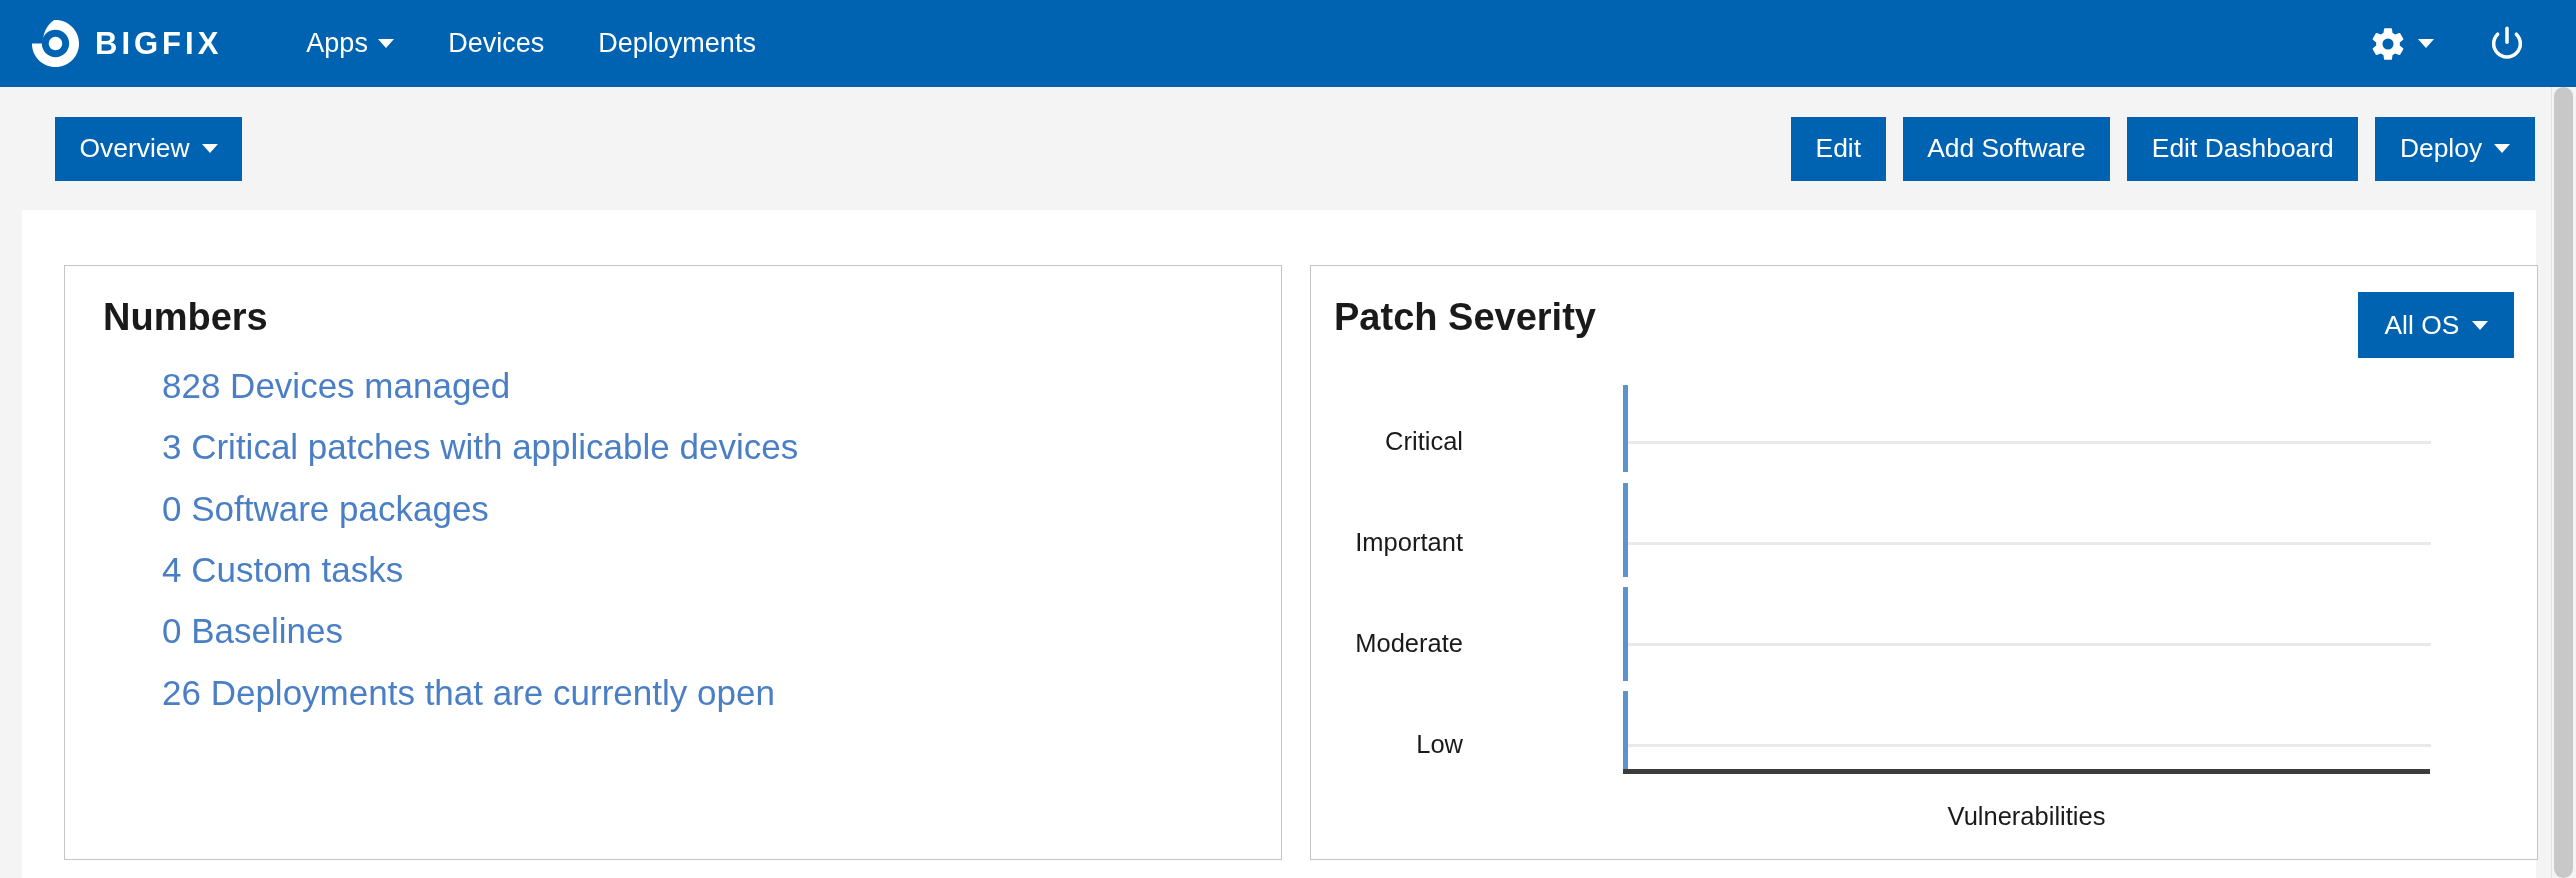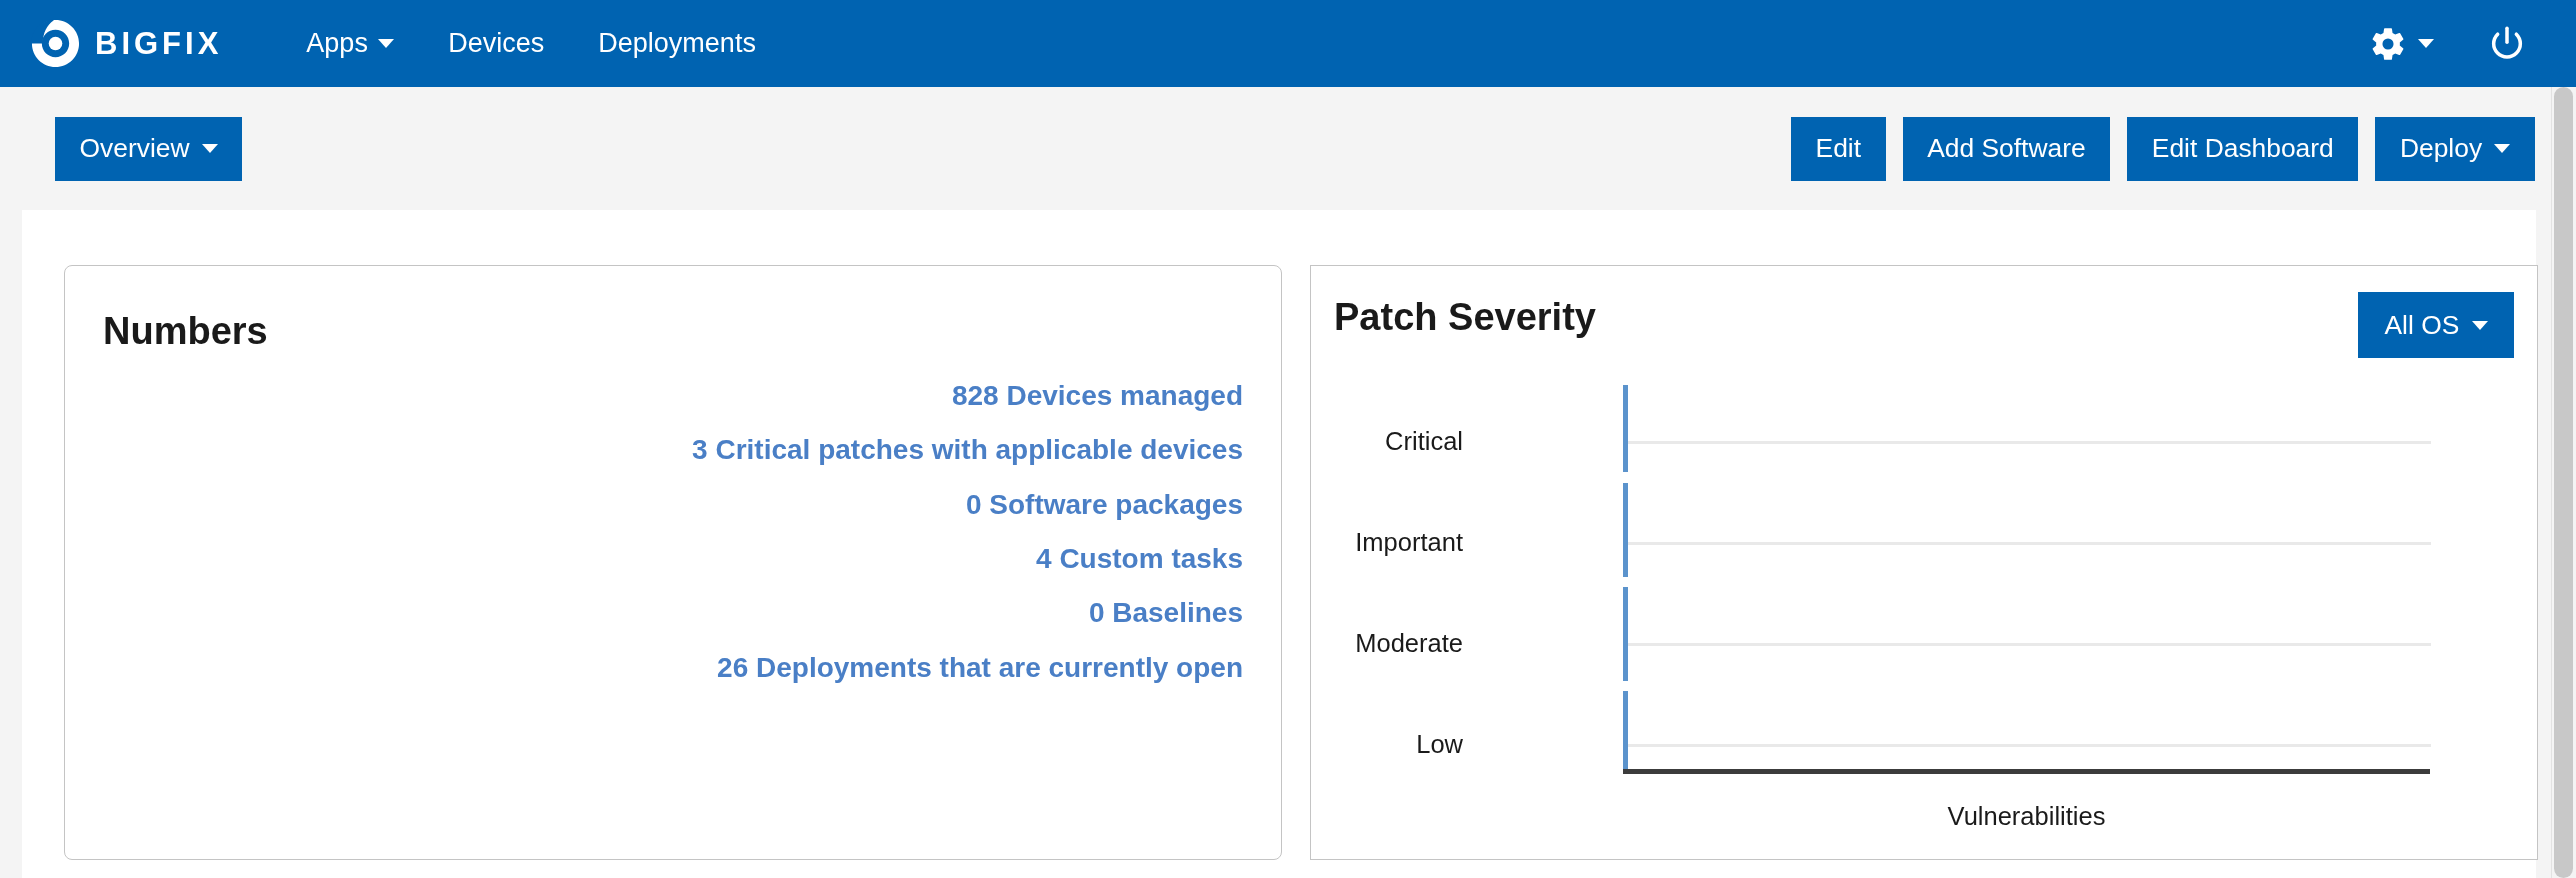--- a/index.html
+++ b/index.html
@@ -168,22 +168,21 @@
 
   .card {
     background: #ffffff;
     border: 1.9px solid #c4c4c4;
     position: relative;
   }
 
   .card-numbers {
     width: 1218px;
     height: 595px;
-    padding: 44px 38px;
-    border-radius: 8px;
+    padding: 30px 38px;
   }
 
   .card-chart {
     width: 1228px;
     height: 595px;
     padding: 30px 0 0 0;
   }
 
   .card-title {
     font-size: 38px;
@@ -196,28 +195,27 @@
 
   
   .num-list {
     margin-top: 15px;
     margin-left: 59px;
   }
 
   .num-item {
     display: block;
     color: #4a7fc6;
-    font-size: 28px;
-    font-weight: 700;
+    font-size: 35px;
+    font-weight: 400;
     text-decoration: none;
     line-height: 1;
     padding: 13.2px 0;
     cursor: pointer;
     white-space: nowrap;
-    text-align: right;
   }
 
   
   .allos-btn {
     position: absolute;
     right: 23px;
     top: 26.4px;
     height: 66px;
     font-size: 26.4px;
     padding: 0 26.4px;

